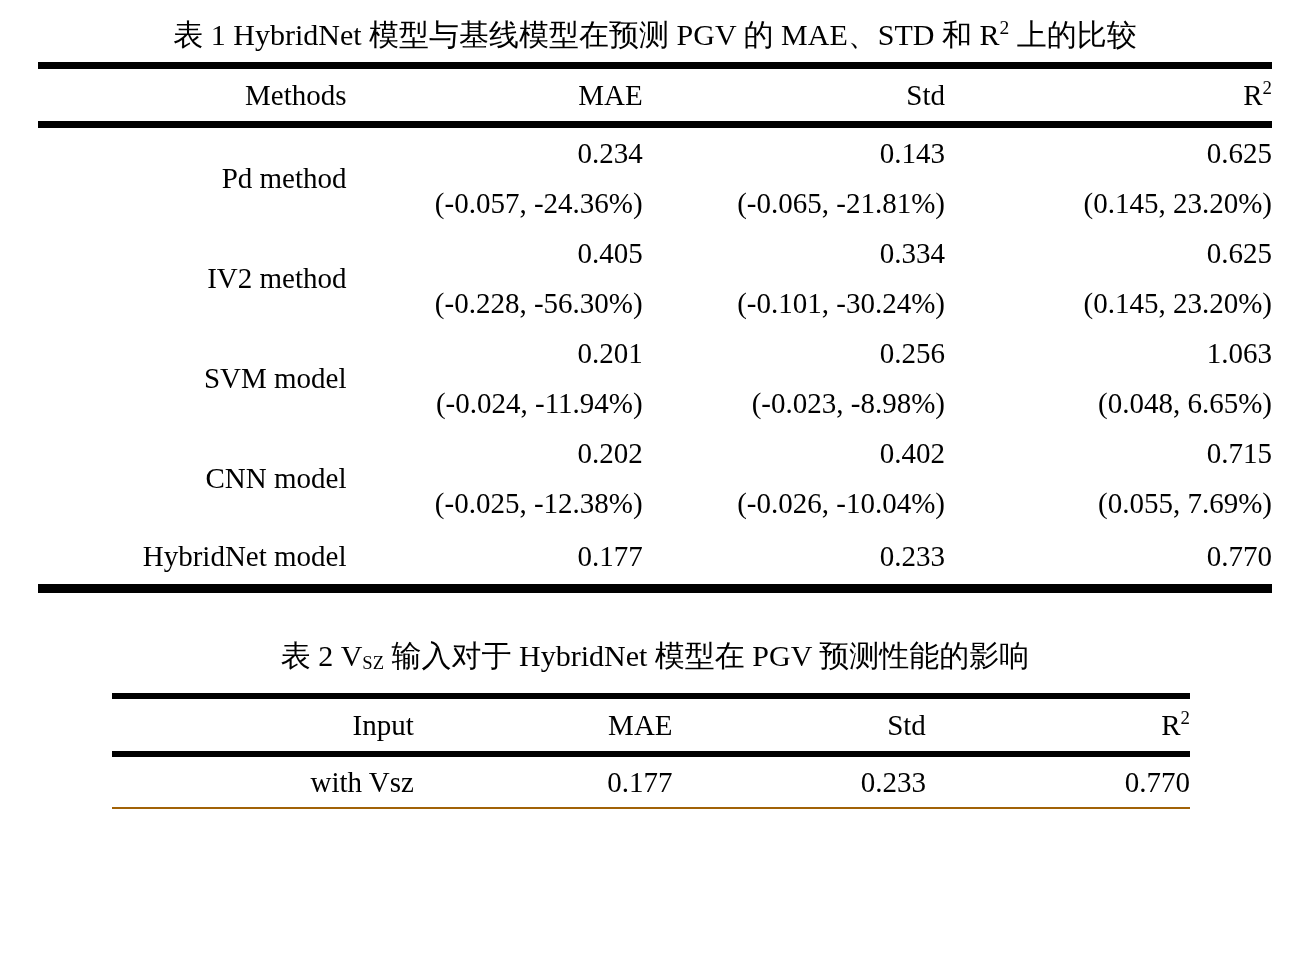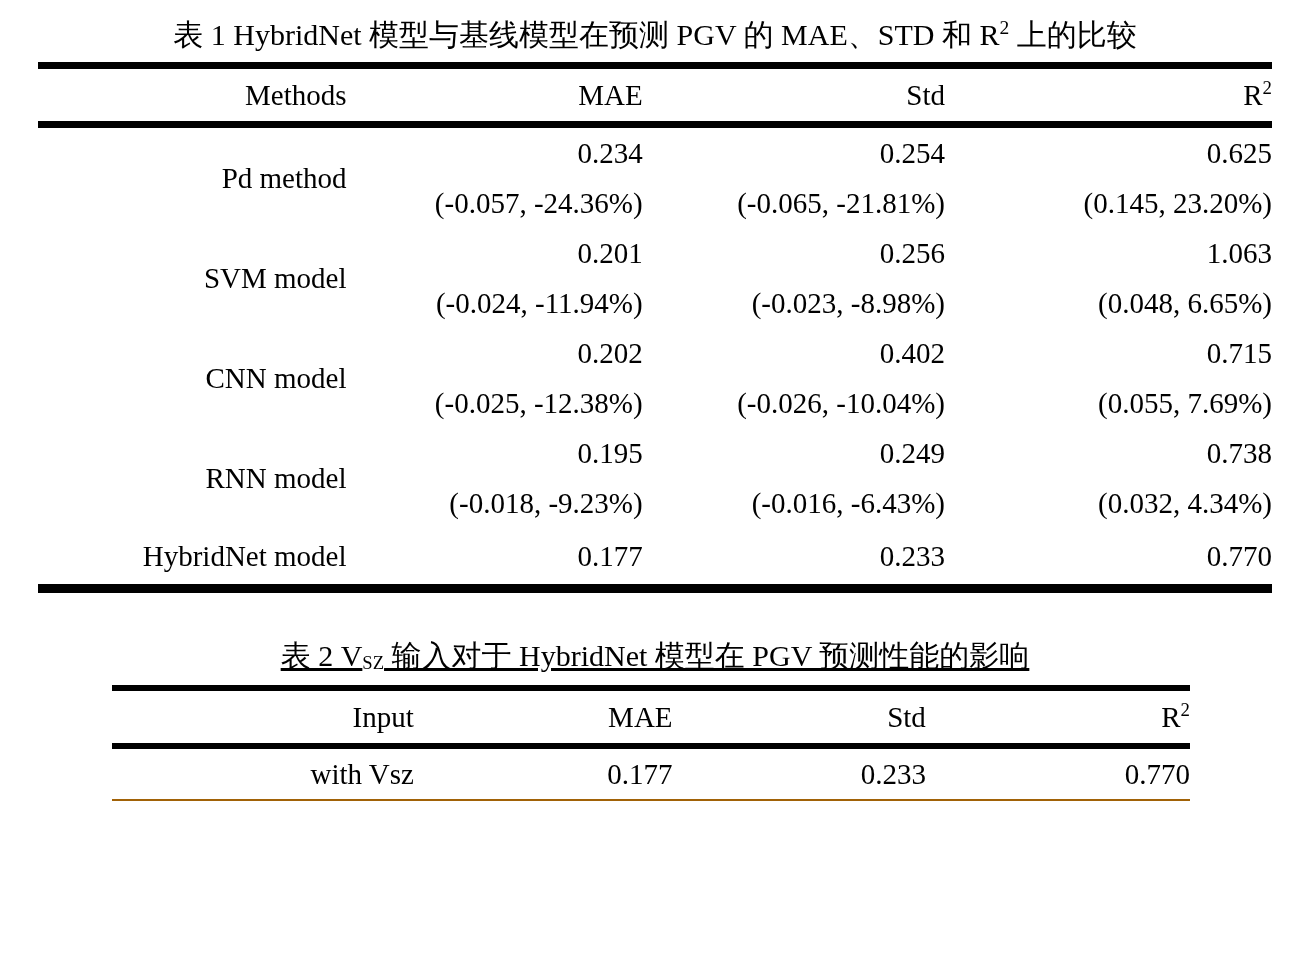--- a/index.html
+++ b/index.html
@@ -57,21 +57,21 @@
     margin: 6px 0 0 38px;
     border-top: 7px solid #000;
     border-bottom: 9px solid #000;
   }
   .t1 thead tr { border-bottom: 7px solid #000; }
   .t1 thead th { height: 52px; }
   .t1 td.pair { height: 100px; }
   .t1 td .line { height: 50px; line-height: 50px; }
   .t1 tr.single td { height: 56px; line-height: 56px; }
   
-  .t2-caption { margin-top: 42px; margin-bottom: 8px; text-decoration: underline; }
+  .t2-caption { margin-top: 42px; margin-bottom: 16px; }
   .t2 {
     width: 1078px;
     margin: 0 0 0 112px;
     border-top: 6px solid #000;
     border-bottom: 2px solid #a16207;
   }
   .t2 thead tr { border-bottom: 6px solid #000; }
   .t2 thead th { height: 52px; }
   .t2 td { height: 50px; line-height: 50px; }
 </style>
@@ -100,29 +100,44 @@
       </tr>
     </thead>
     <tbody>
       <tr>
         <td>Pd method</td>
         <td class="pair">
           <div class="line">0.234</div>
           <div class="line">(-0.057, -24.36%)</div>
         </td>
         <td class="pair">
-          <div class="line">0.254</div>
+          <div class="line">0.143</div>
           <div class="line">(-0.065, -21.81%)</div>
         </td>
         <td class="pair">
           <div class="line">0.625</div>
           <div class="line">(0.145, 23.20%)</div>
         </td>
       </tr>
       <tr>
+        <td>IV2 method</td>
+        <td class="pair">
+          <div class="line">0.405</div>
+          <div class="line">(-0.228, -56.30%)</div>
+        </td>
+        <td class="pair">
+          <div class="line">0.334</div>
+          <div class="line">(-0.101, -30.24%)</div>
+        </td>
+        <td class="pair">
+          <div class="line">0.625</div>
+          <div class="line">(0.145, 23.20%)</div>
+        </td>
+      </tr>
+      <tr>
         <td>SVM model</td>
         <td class="pair">
           <div class="line">0.201</div>
           <div class="line">(-0.024, -11.94%)</div>
         </td>
         <td class="pair">
           <div class="line">0.256</div>
           <div class="line">(-0.023, -8.98%)</div>
         </td>
         <td class="pair">
@@ -136,35 +151,20 @@
           <div class="line">0.202</div>
           <div class="line">(-0.025, -12.38%)</div>
         </td>
         <td class="pair">
           <div class="line">0.402</div>
           <div class="line">(-0.026, -10.04%)</div>
         </td>
         <td class="pair">
           <div class="line">0.715</div>
           <div class="line">(0.055, 7.69%)</div>
-        </td>
-      </tr>
-      <tr>
-        <td>RNN model</td>
-        <td class="pair">
-          <div class="line">0.195</div>
-          <div class="line">(-0.018, -9.23%)</div>
-        </td>
-        <td class="pair">
-          <div class="line">0.249</div>
-          <div class="line">(-0.016, -6.43%)</div>
-        </td>
-        <td class="pair">
-          <div class="line">0.738</div>
-          <div class="line">(0.032, 4.34%)</div>
         </td>
       </tr>
       <tr class="single">
         <td>HybridNet model</td>
         <td>0.177</td>
         <td>0.233</td>
         <td>0.770</td>
       </tr>
     </tbody>
   </table>

